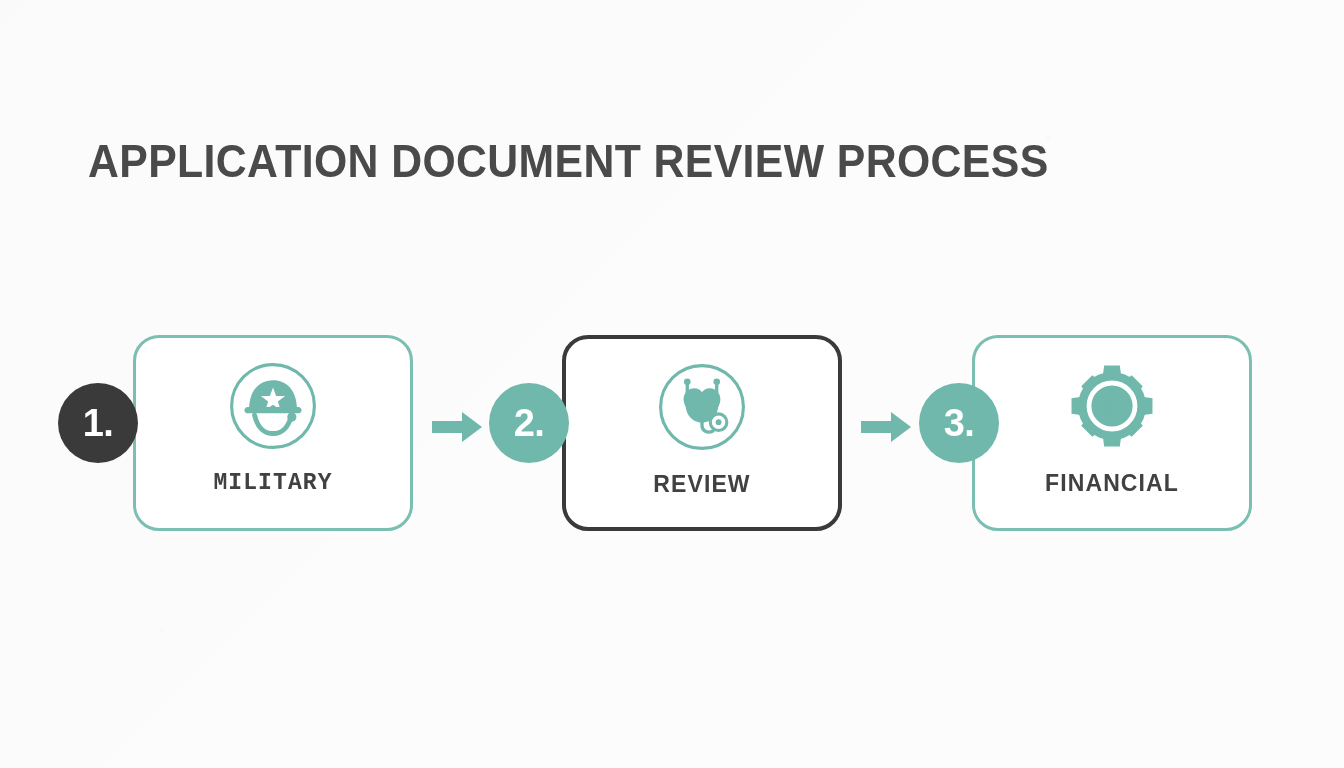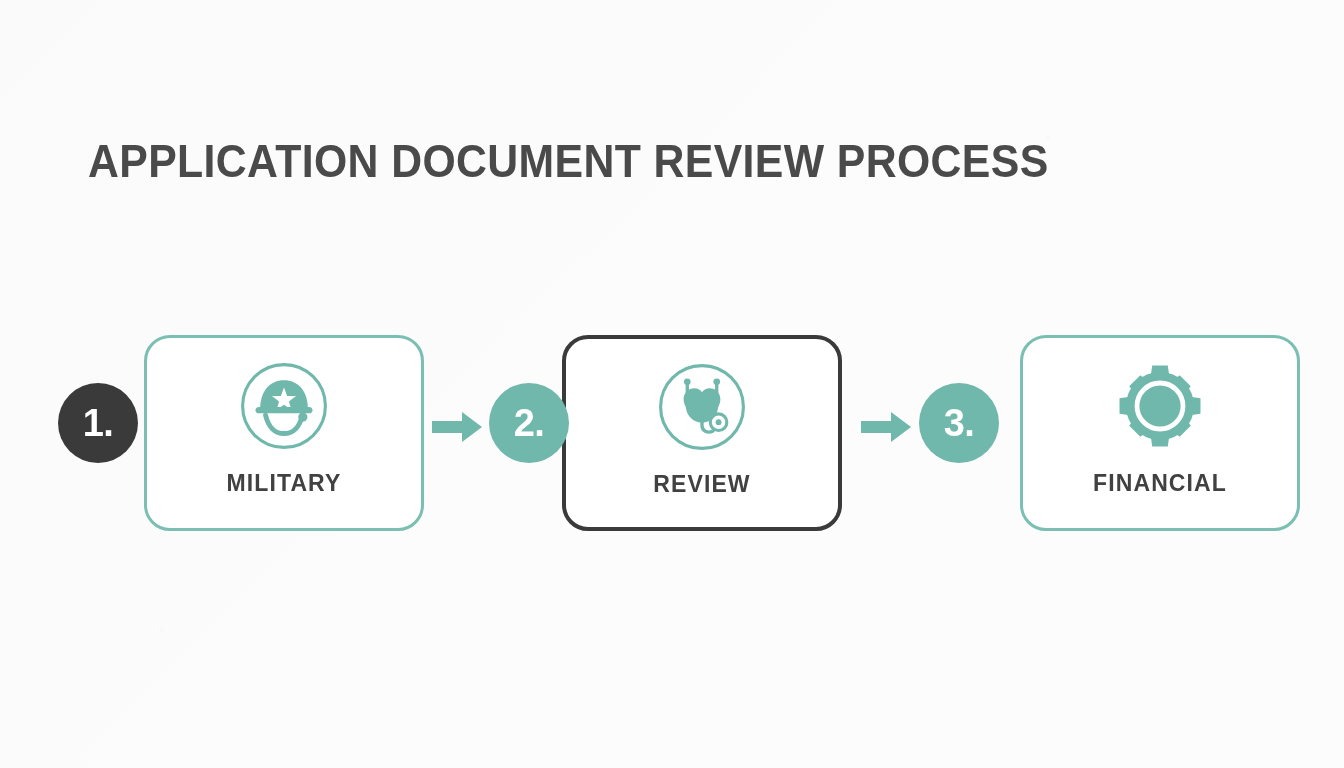--- a/index.html
+++ b/index.html
@@ -114,21 +114,21 @@
 </style>
 </head>
 <body>
 
 <div class="bg-texture"></div>
 
 <div class="page-title">APPLICATION DOCUMENT REVIEW PROCESS</div>
 
 <div class="flow">
 
-  <div class="step" style="left:144px;">
+  <div class="step" style="left:133px;font-family:Liberation Mono, monospace;">
     <div class="step-inner">
       <svg class="step-icon" viewBox="0 0 100 100">
         <circle cx="50" cy="50" r="45" fill="none" stroke="#6fb8ab" stroke-width="3.4"></circle>
         <path d="M24 54 C24 33 35 22 50 22 C65 22 76 33 76 54 Z" fill="#6fb8ab"></path>
         <polygon points="50,30 53.4,39.2 63.2,39.2 55.3,45 58.3,54.3 50,48.6 41.7,54.3 44.7,45 36.8,39.2 46.6,39.2" fill="#ffffff"></polygon>
         <path d="M19 54.5 C19 52.6 20.6 51 22.5 51 L77.5 51 C79.4 51 81 52.6 81 54.5 C81 56.4 79.4 58 77.5 58 L22.5 58 C20.6 58 19 56.4 19 54.5 Z" fill="#6fb8ab"></path>
         <path d="M30 60 C33 73 40.5 80 50 80 C59.5 80 67 73 70 60" fill="none" stroke="#6fb8ab" stroke-width="5.4" stroke-linecap="round"></path>
         <circle cx="70.5" cy="62" r="5" fill="#6fb8ab"></circle>
       </svg>
       <div class="step-label">MILITARY</div>
@@ -156,21 +156,21 @@
       <div class="step-label">REVIEW</div>
     </div>
   </div>
 
   <div class="badge teal" style="left:489px;">2.</div>
 
   <svg class="arrow" style="left:861px;" viewBox="0 0 52 40">
     <path d="M0 14 L30 14 L30 5 L50 20 L30 35 L30 26 L0 26 Z" fill="#6fb8ab"></path>
   </svg>
 
-  <div class="step" style="left:1020px;">
+  <div class="step" style="left:972px;">
     <div class="step-inner">
       <svg class="step-icon" viewBox="0 0 100 100">
         <g fill="#6fb8ab">
           <path d="M41.5 6 L58.5 6 L60 17.5 L40 17.5 Z"></path>
           <path d="M41.5 94 L58.5 94 L60 82.5 L40 82.5 Z"></path>
           <path d="M6 41.5 L6 58.5 L17.5 60 L17.5 40 Z"></path>
           <path d="M94 41.5 L94 58.5 L82.5 60 L82.5 40 Z"></path>
           <path d="M16.6 28.6 L28.6 16.6 L38 23.6 L23.6 38 Z"></path>
           <path d="M83.4 28.6 L71.4 16.6 L62 23.6 L76.4 38 Z"></path>
           <path d="M16.6 71.4 L28.6 83.4 L38 76.4 L23.6 62 Z"></path>

